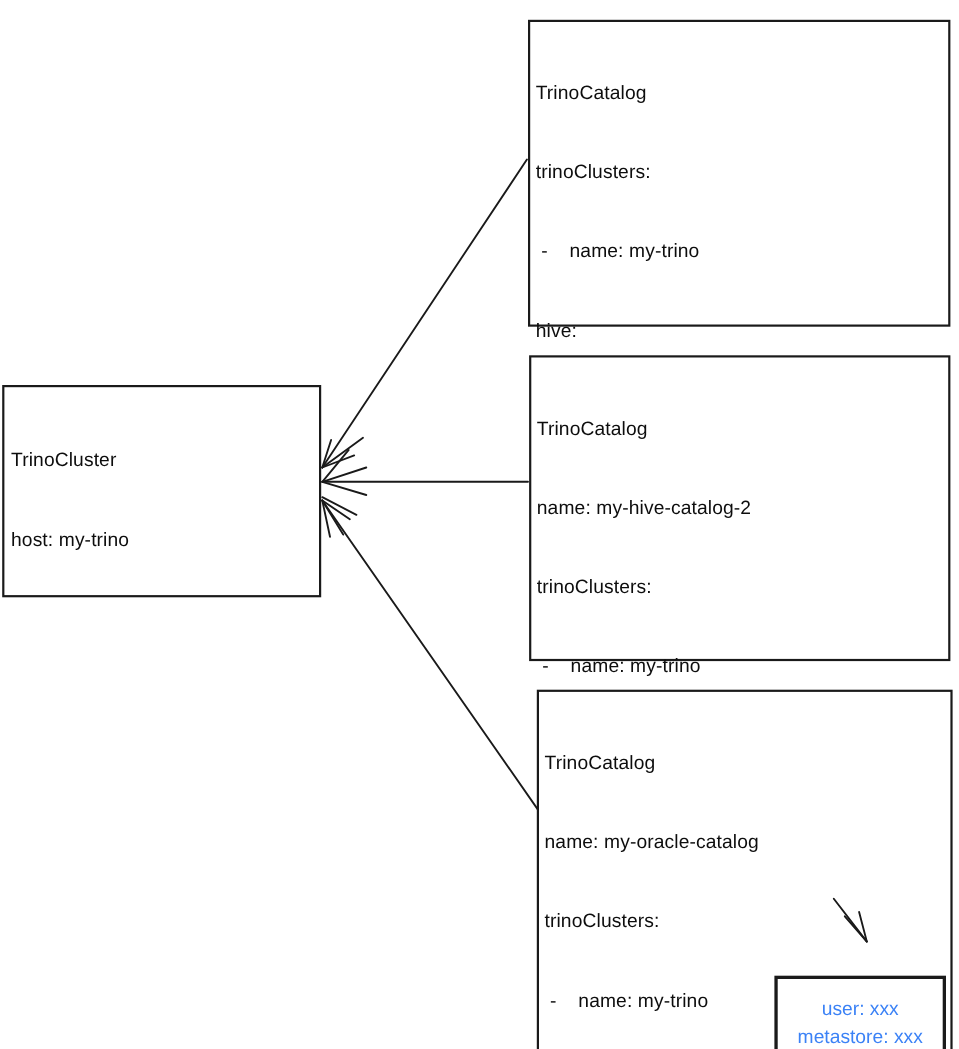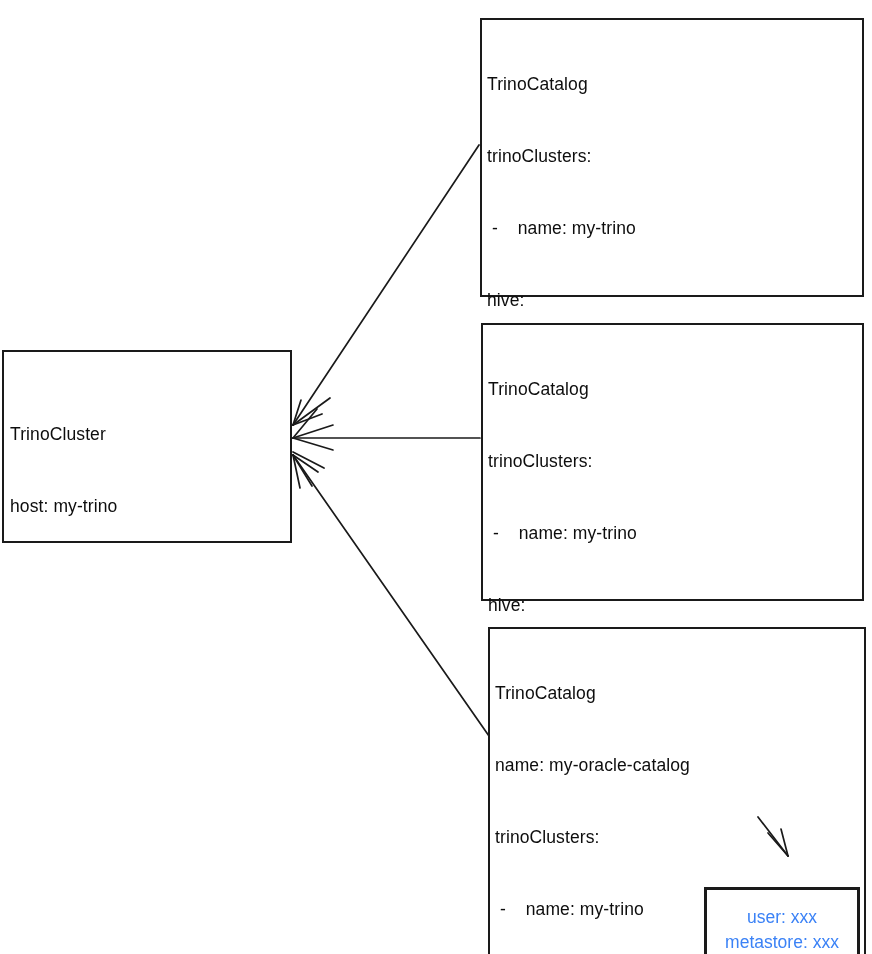--- a/index.html
+++ b/index.html
@@ -41,21 +41,21 @@
     white-space: pre;
   }
 
   
   #cluster-box {
     left: 2px;
     top: 334px;
     width: 290px;
     height: 193px;
   }
-  #cluster-box .yaml { padding-left: 6px; padding-top: 22px; }
+  #cluster-box .yaml { padding-left: 6px; padding-top: 6px; }
 
   
   #catalog-box-1 {
     left: 480px;
     top: 2px;
     width: 384px;
     height: 279px;
   }
   #catalog-box-2 {
     left: 481px;
@@ -126,20 +126,21 @@
       <span class="ln">   s3: # S3ConnnectionSpec</span>
       <span class="ln">       inline:</span>
       <span class="ln">           host: minio</span>
       <span class="ln">   metastore: # whatever</span>
     </div>
   </div>
 
   <div class="box" id="catalog-box-2">
     <div class="yaml">
       <span class="ln">TrinoCatalog</span>
+      <span class="ln">name: my-hive-catalog-2</span>
       <span class="ln">trinoClusters:</span>
       <span class="ln"> -    name: my-trino</span>
       <span class="ln">hive:</span>
       <span class="ln">   hdfs:</span>
       <span class="ln">       # TBD</span>
       <span class="ln">   metastore: # whatever</span>
     </div>
   </div>
 
   <div class="box" id="catalog-box-3">

